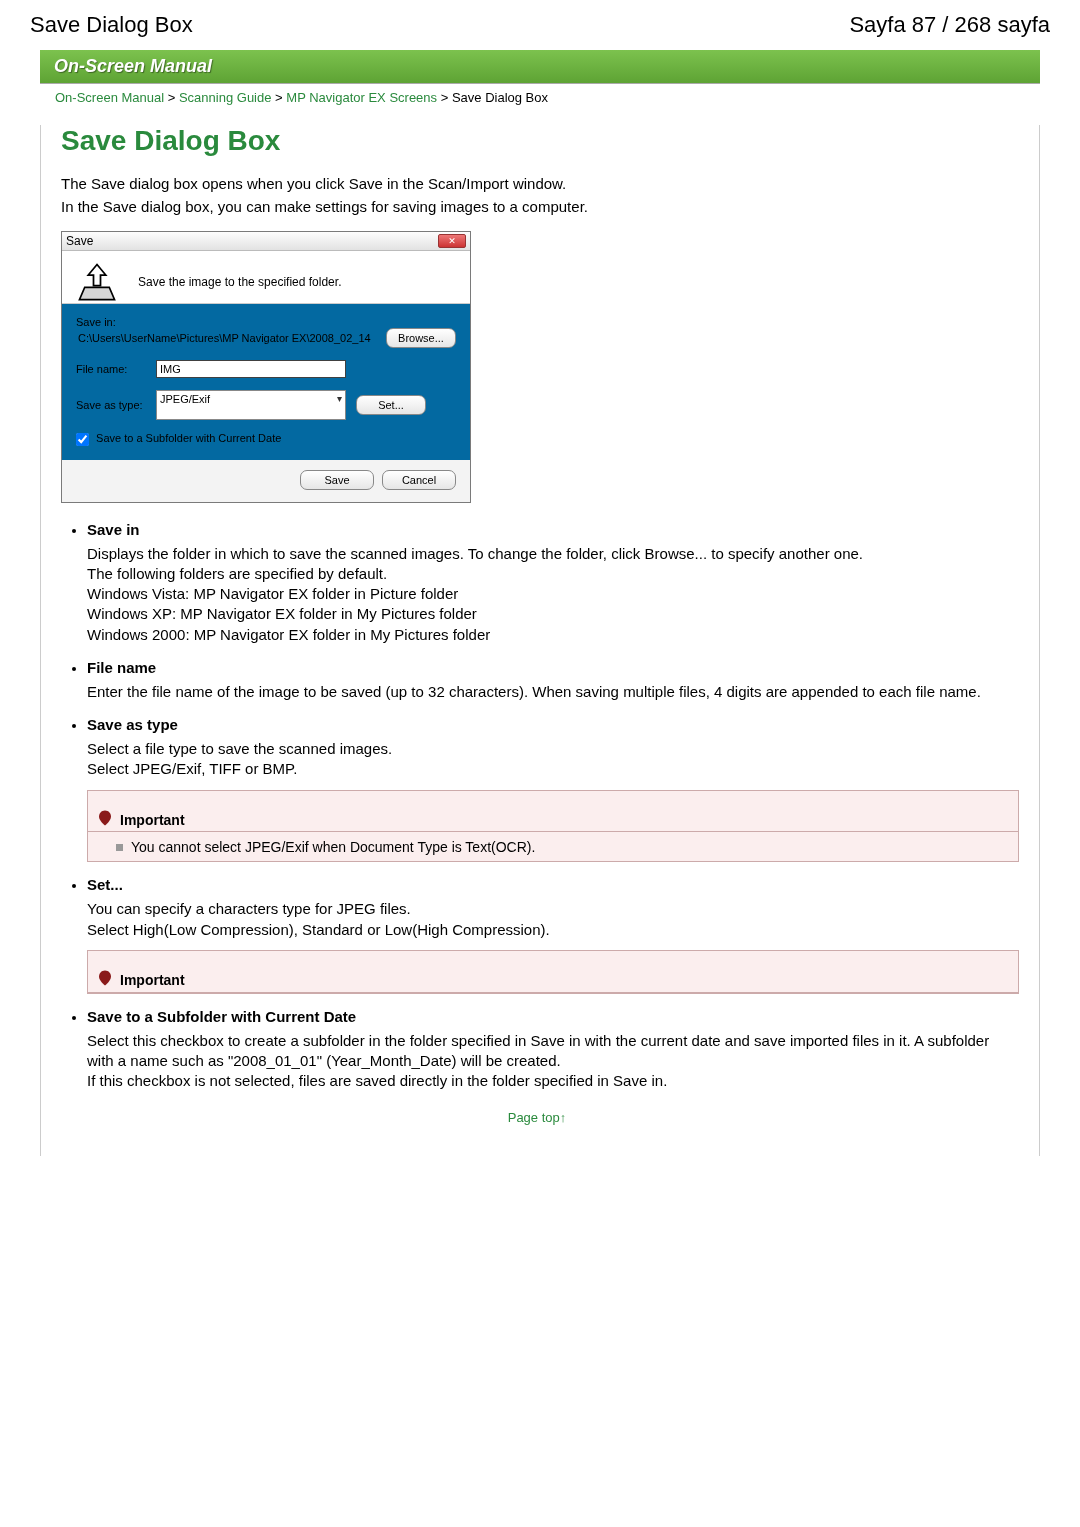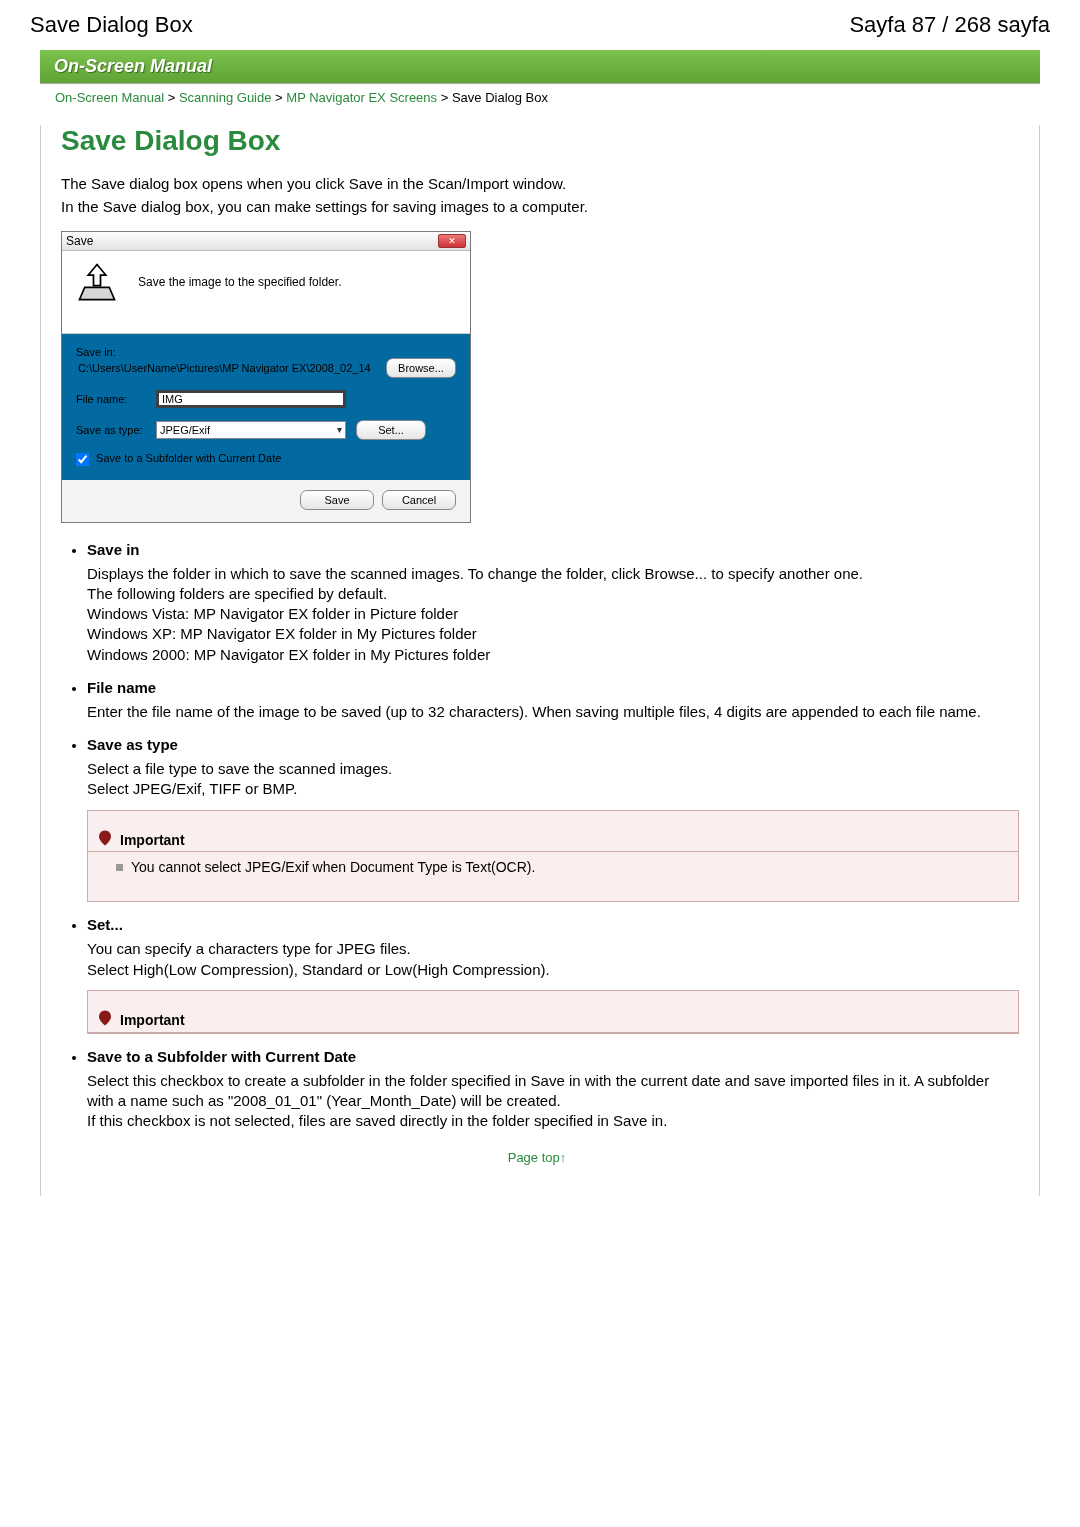--- a/index.html
+++ b/index.html
@@ -67,47 +67,47 @@
     border: 1px solid #933;
     border-radius: 2px;
     color: #fff;
     font-size: 9px;
     line-height: 12px;
     text-align: center;
   }
   .dialog-header {
     display: flex;
     align-items: center;
-    padding: 10px 14px 30px 14px;
+    padding: 10px 14px 0 14px;
     border-bottom: 1px solid #ccc;
     background: #fff;
   }
   .dialog-icon {
     width: 42px; height: 42px;
     margin-right: 20px;
   }
   .dialog-icon svg { width: 100%; height: 100%; }
   .dialog-body { padding: 12px 14px 4px 14px; background: #0369a1; }
   .row { display: flex; align-items: center; margin: 12px 0; }
   .row .label { width: 80px; font-size: 11px; }
   .row input[type=text] {
     font-size: 11px; height: 18px; padding: 1px 3px;
-    border: 3px solid #404040; background: #fff;
+    border: 1px solid #404040; background: #fff;
   }
   .btn {
     font-size: 11px;
     height: 20px;
     padding: 0 10px;
     border: 1px solid #888;
     background: linear-gradient(#fff,#e6e6e6);
     border-radius: 7px;
     cursor: pointer;
   }
   .select {
-    font-size: 11px; height: 18px; padding: 0 18px 0 3px;
+    font-size: 11px; height: 30px; padding: 0 18px 0 3px;
     border: 1px solid #888; background: #fff;
     position: relative; display: inline-block;
     line-height: 16px;
   }
   .select::after {
     content: "▾"; position: absolute; right: 3px; top: 0; font-size: 10px; color: #333;
   }
   .path-row { display: block; font-size: 11px; margin-bottom: 2px; }
   .path-flex { display: flex; align-items: center; }
   .path-flex .path-text { flex: 1; font-size: 11px; padding-left: 2px; }
@@ -127,21 +127,21 @@
     margin-top: 10px;
     padding: 0;
   }
   .note-head {
     display: flex; align-items: center;
     border-bottom: 1px solid #caa;
     padding: 0 8px; font-weight: bold; font-size: 14px; margin-top: 18px;
   }
   .note-head svg { width: 18px; height: 18px; margin-right: 6px; }
   .note-body {
-    padding: 6px 10px 24px 28px;
+    padding: 6px 10px 4px 28px;
     font-size: 14px;
   }
   .note-body .sq {
     display: inline-block; width: 7px; height: 7px;
     background: #999; margin-right: 8px; position: relative; top: -1px;
   }
   .page-top { text-align: center; margin: 18px 6px 11px 0; font-size: 13px; }
   .page-top a { color: #2a8a3d; text-decoration: none; }
 </style>
 </head>

